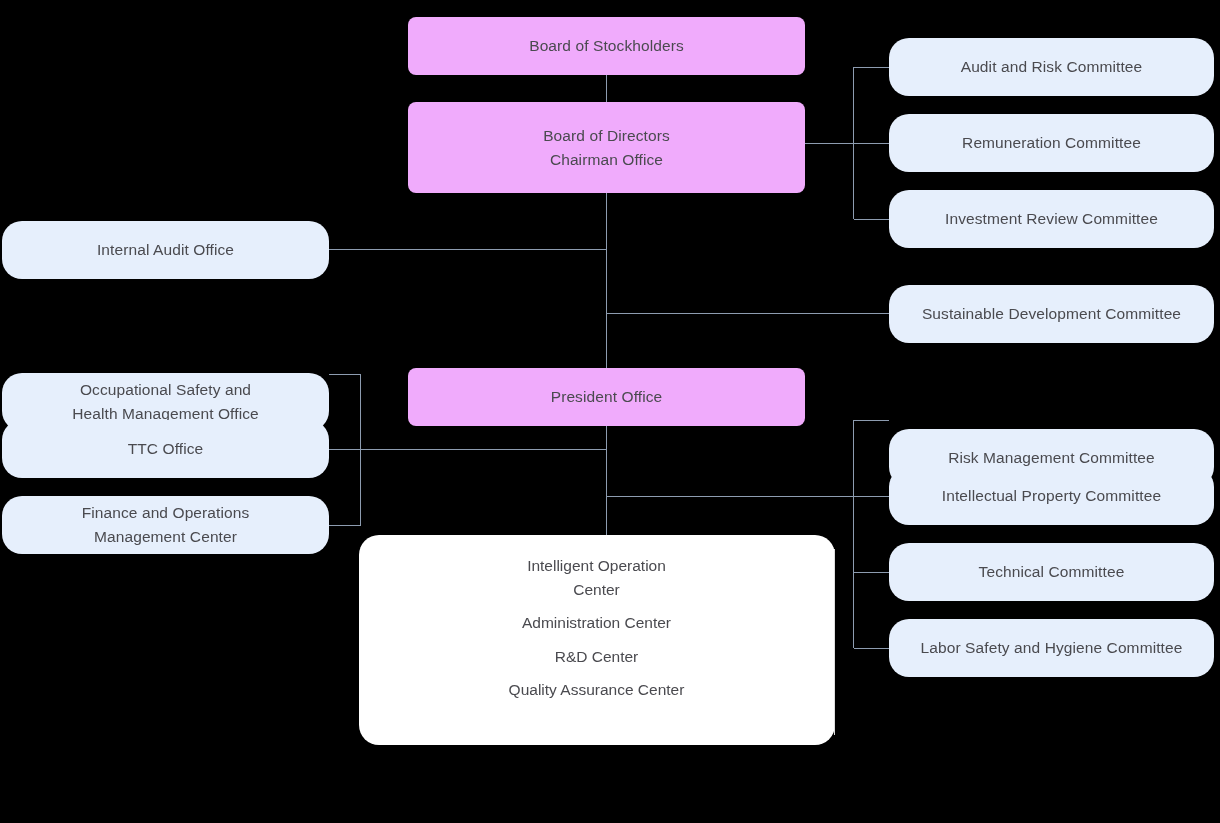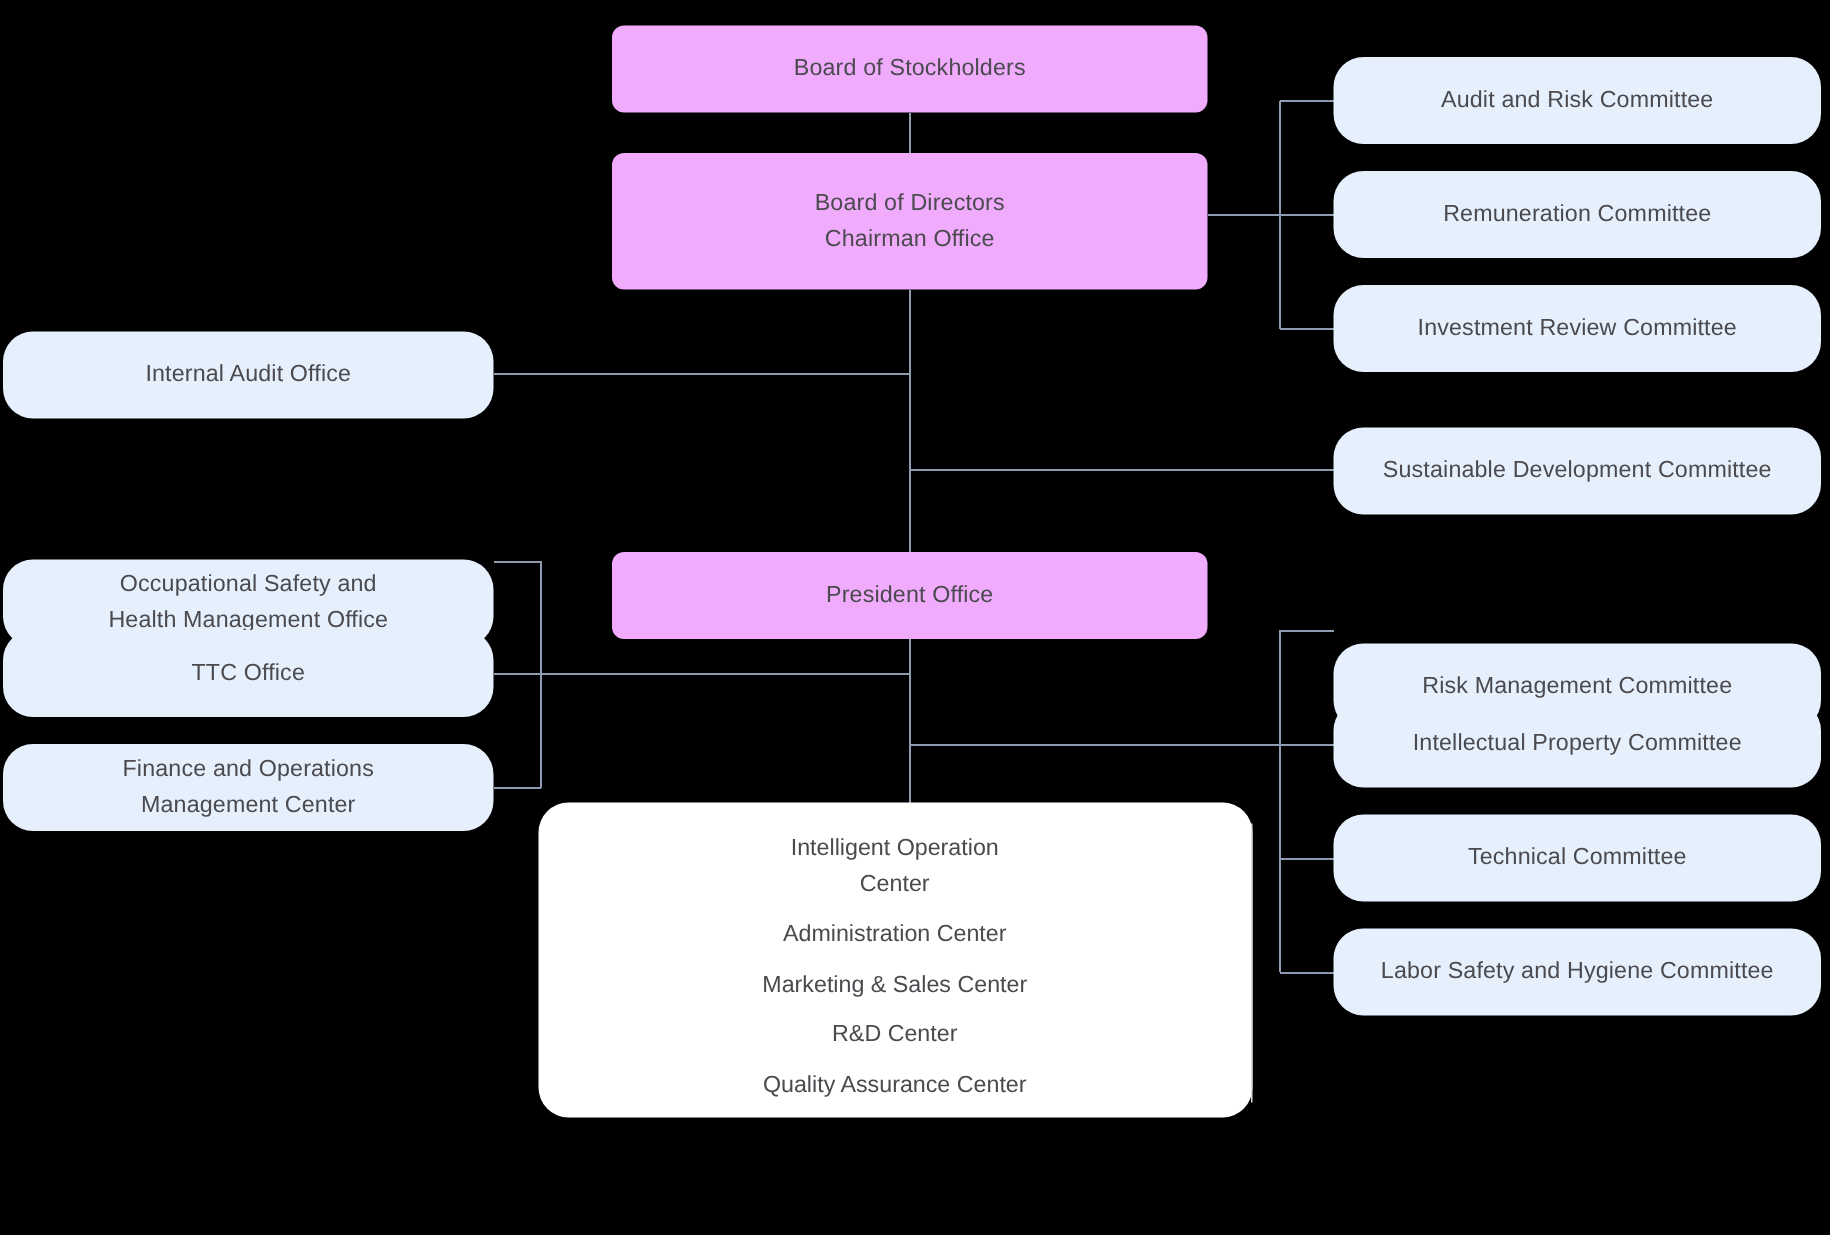--- a/index.html
+++ b/index.html
@@ -177,19 +177,18 @@
 
   <div class="node blue" style="left:889px; top:619px; width:325px; height:58px;">
     <span class="label">Labor Safety and Hygiene Committee</span>
   </div>
 
   <div class="group-box" style="left:359px; top:535px; width:476px; height:210px;">
     <div class="group-col left-col">
       <div class="group-item">Intelligent Operation
 Center</div>
       <div class="group-item">Administration Center</div>
-      <div class="group-item">Marketing &amp; Sales Center</div>
       <div class="group-item">R&amp;D Center</div>
       <div class="group-item">Quality Assurance Center</div>
     </div>
   </div>
 
 </div>
 
 </body></html>

